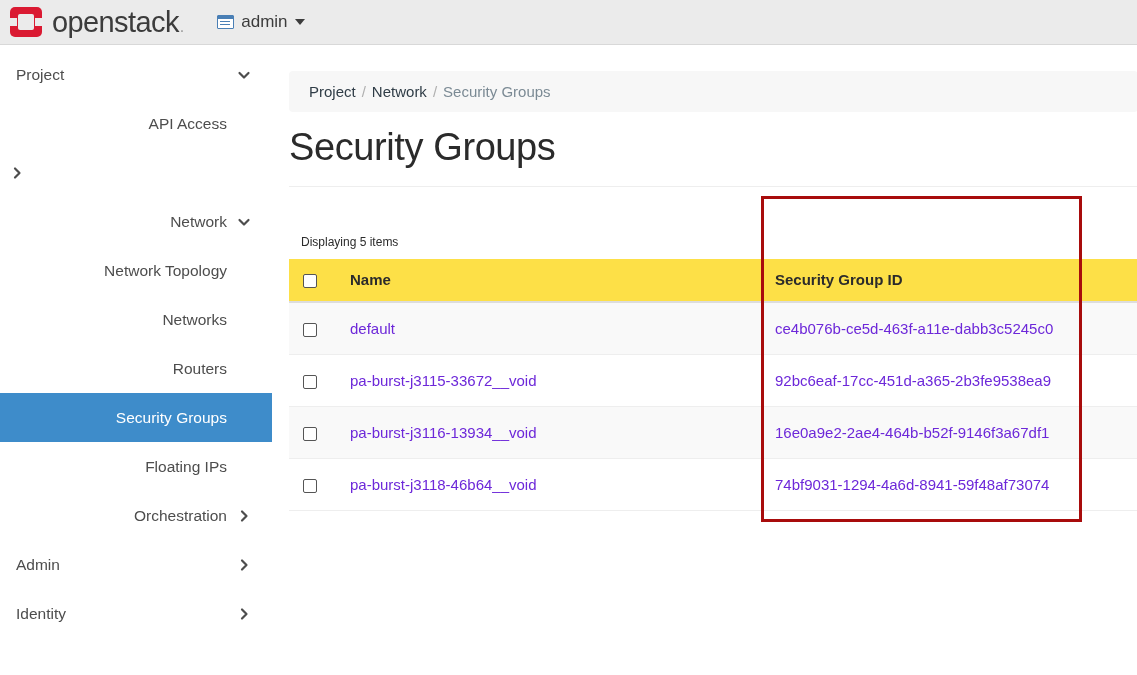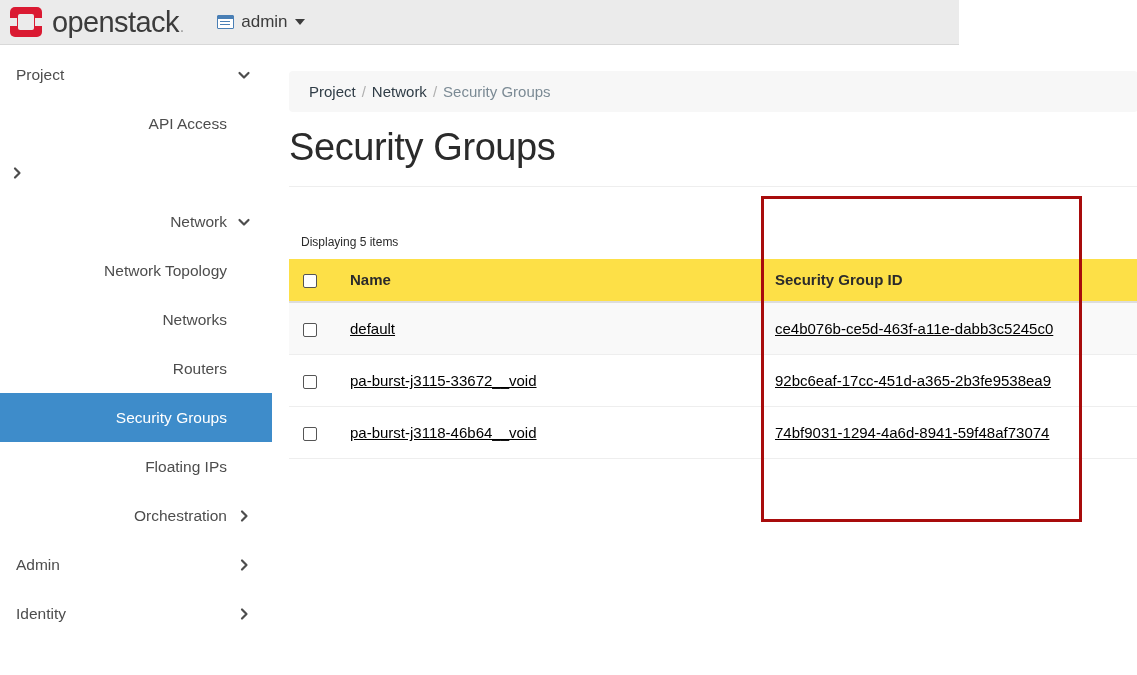--- a/index.html
+++ b/index.html
@@ -10,21 +10,21 @@
     overflow: hidden;
     background: #ffffff;
     font-family: "Liberation Sans", sans-serif;
     color: #333333;
   }
 
   
   .topbar {
     position: absolute;
     left: 0; top: 0;
-    width: 959px; height: 45px;
+    width: 1137px; height: 45px;
     background: #ebebeb;
     border-bottom: 1px solid #d8d8d8;
     display: flex;
     align-items: center;
   }
   .brand {
     display: flex;
     align-items: center;
     margin-left: 10px;
     height: 45px;
@@ -230,26 +230,25 @@
     font-size: 15px;
     font-weight: bold;
     color: #2b2b2b;
     padding: 12px 14px 13px 14px;
     border-bottom: 2px solid #dddddd;
     background: #fde047;
     vertical-align: middle;
   }
   table.sg td {
     font-size: 15px;
-    color: #000000;
+    color: #6d28d9;
     padding: 17px 14px 17px 14px;
     border-bottom: 1px solid #eeeeee;
     vertical-align: middle;
     white-space: nowrap;
-    text-decoration: underline;
   }
   table.sg tr.odd td { background: #f9f9f9; }
   table.sg tr.even td { background: #ffffff; }
 
   col.c-check { width: 47px; }
   col.c-name  { width: 425px; }
   col.c-id    { width: 320px; }
   col.c-extra { width: 57px; }
 
   .cbox {
@@ -432,20 +431,26 @@
             <td>default</td>
             <td>ce4b076b-ce5d-463f-a11e-dabb3c5245c0</td>
             <td></td>
           </tr>
           <tr class="even">
             <td><span class="cbox"></span></td>
             <td>pa-burst-j3115-33672__void</td>
             <td>92bc6eaf-17cc-451d-a365-2b3fe9538ea9</td>
             <td></td>
           </tr>
+          <tr class="odd">
+            <td><span class="cbox"></span></td>
+            <td>pa-burst-j3116-13934__void</td>
+            <td>16e0a9e2-2ae4-464b-b52f-9146f3a67df1</td>
+            <td></td>
+          </tr>
           <tr class="even">
             <td><span class="cbox"></span></td>
             <td>pa-burst-j3118-46b64__void</td>
             <td>74bf9031-1294-4a6d-8941-59f48af73074</td>
             <td></td>
           </tr>
         </tbody>
     </table>
   </div>
 </div>

